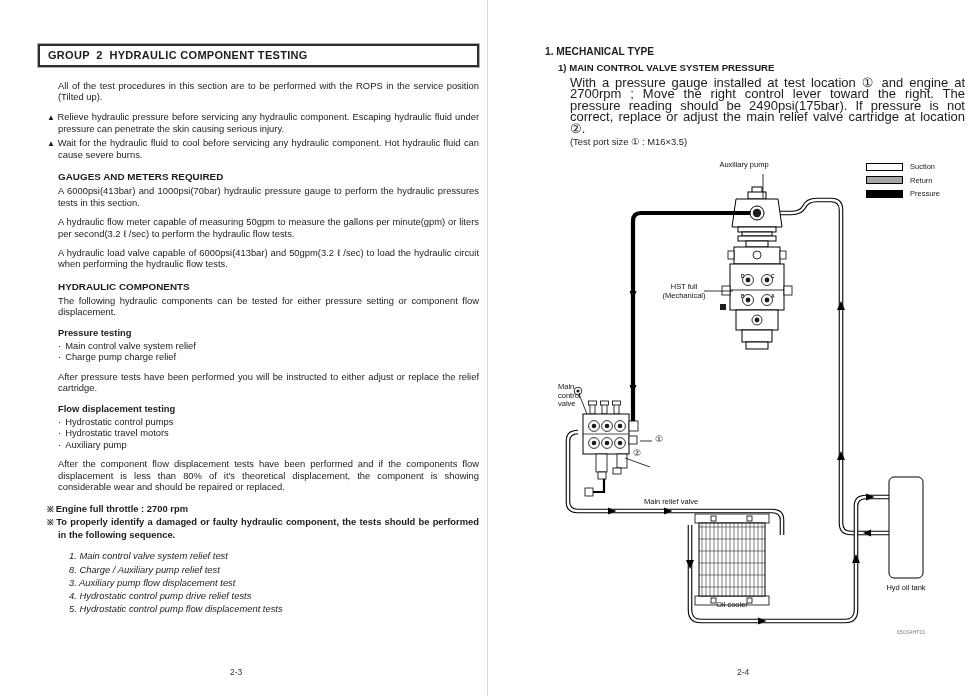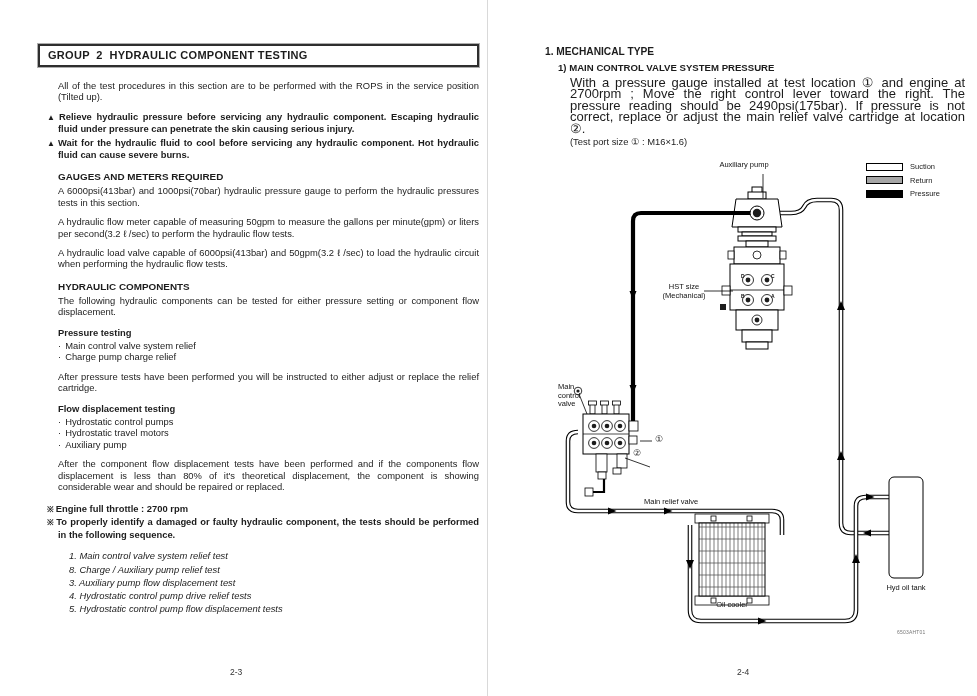--- a/index.html
+++ b/index.html
@@ -11,21 +11,21 @@
 
   
   .page-left{position:absolute;left:38px;top:44px;width:441px;}
   .title-box{
     border:2px solid #2e2e2e;outline:1px solid #adadad;background:#fff;
     padding:3px 8px 4px;font-size:11px;font-weight:bold;letter-spacing:.3px;white-space:pre;
   }
   .lp-body{margin-top:13px;padding-left:20px;}
   .para{font-size:9.4px;line-height:11.4px;text-align:justify;margin:0 0 8px 0;}
   .warning{
-    font-weight:bold;font-size:9.4px;line-height:11.4px;text-align:justify;
+    font-weight:normal;font-size:9.4px;line-height:11.4px;text-align:justify;
     margin:0 0 2px -11px;padding-left:11px;text-indent:-11px;
   }
   .warn-mark{font-size:8px;margin-right:2px;}
   .section-heading{font-size:9.9px;font-weight:bold;margin:11px 0 3px 0;}
   .subhead{font-size:9.4px;font-weight:bold;margin:9px 0 2px 0;}
   .bullet{font-size:9.4px;line-height:11.6px;}
   .bmark{margin-right:4px;}
   .note{
     font-weight:bold;font-size:9.4px;line-height:11.6px;text-align:justify;
     margin:0 0 1px -11px;padding-left:11px;text-indent:-11px;
@@ -109,21 +109,21 @@
       <div class="step">5. Hydrostatic control pump flow displacement tests</div>
     </div>
   </div>
 </div>
 <div class="pageno" style="left:230px;top:667px;">2-3</div>
 
 <div class="page-right">
   <h2 class="mech-heading">1. MECHANICAL TYPE</h2>
   <h3 class="mcv-heading">1) MAIN CONTROL VALVE SYSTEM PRESSURE</h3>
   <p class="rbody">With a pressure gauge installed at test location ①  and engine at  2700rpm ; Move the right control lever toward the right.  The pressure reading should be 2490psi(175bar).  If pressure is not correct, replace or adjust the main relief valve cartridge at location ②.</p>
-  <p class="testport">(Test port size ① : M16×1.6)</p>
+  <p class="testport">(Test port size ① : M16×3.5)</p>
 </div>
 <div class="pageno" style="left:737px;top:667px;">2-4</div>
 
 <div class="legend">
   <div class="legend-row">
     <span class="legend-swatch" style="background: rgb(255, 255, 255);"></span>
     <span class="legend-label">Suction</span>
   </div>
   <div class="legend-row">
     <span class="legend-swatch" style="background: rgb(166, 166, 166);"></span>
@@ -247,21 +247,21 @@
   <polygon class="arrow" points="866,493.5 866,500.5 874.5,497"></polygon>
 
   <path class="leader" d="M763,174 L763,198"></path>
   <path class="leader" d="M704,291 L733,291"></path>
   <path class="leader" d="M650,467 L625,458"></path>
   <path class="leader" d="M640,441 L652,441"></path>
 </svg>
 
 <span class="dlabel center" style="left:703px;top:161px;width:82px;">Auxiliary pump</span>
 <span class="dlabel center" style="left:655px;top:283px;width:58px;">
-    <span style="display:block;">HST size</span>
+    <span style="display:block;">HST full</span>
     <span style="display:block;">(Mechanical)</span>
   </span>
 <span class="dlabel" style="left:558px;top:383px;width:34px;">Main control valve</span>
 <span class="dlabel circled" style="left:655px;top:435px;">①</span>
 <span class="dlabel circled" style="left:633px;top:449px;">②</span>
 <span class="dlabel" style="left:644px;top:464px;width:72px;margin-top:34px;">Main relief valve</span>
 <span class="dlabel center" style="left:698px;top:601px;width:68px;">Oil cooler</span>
 <span class="dlabel center" style="left:874px;top:584px;width:64px;">Hyd oil tank</span>
 <span class="port-letter" style="left:741px;top:273px;">D</span>
 <span class="port-letter" style="left:771px;top:273px;">C</span>

